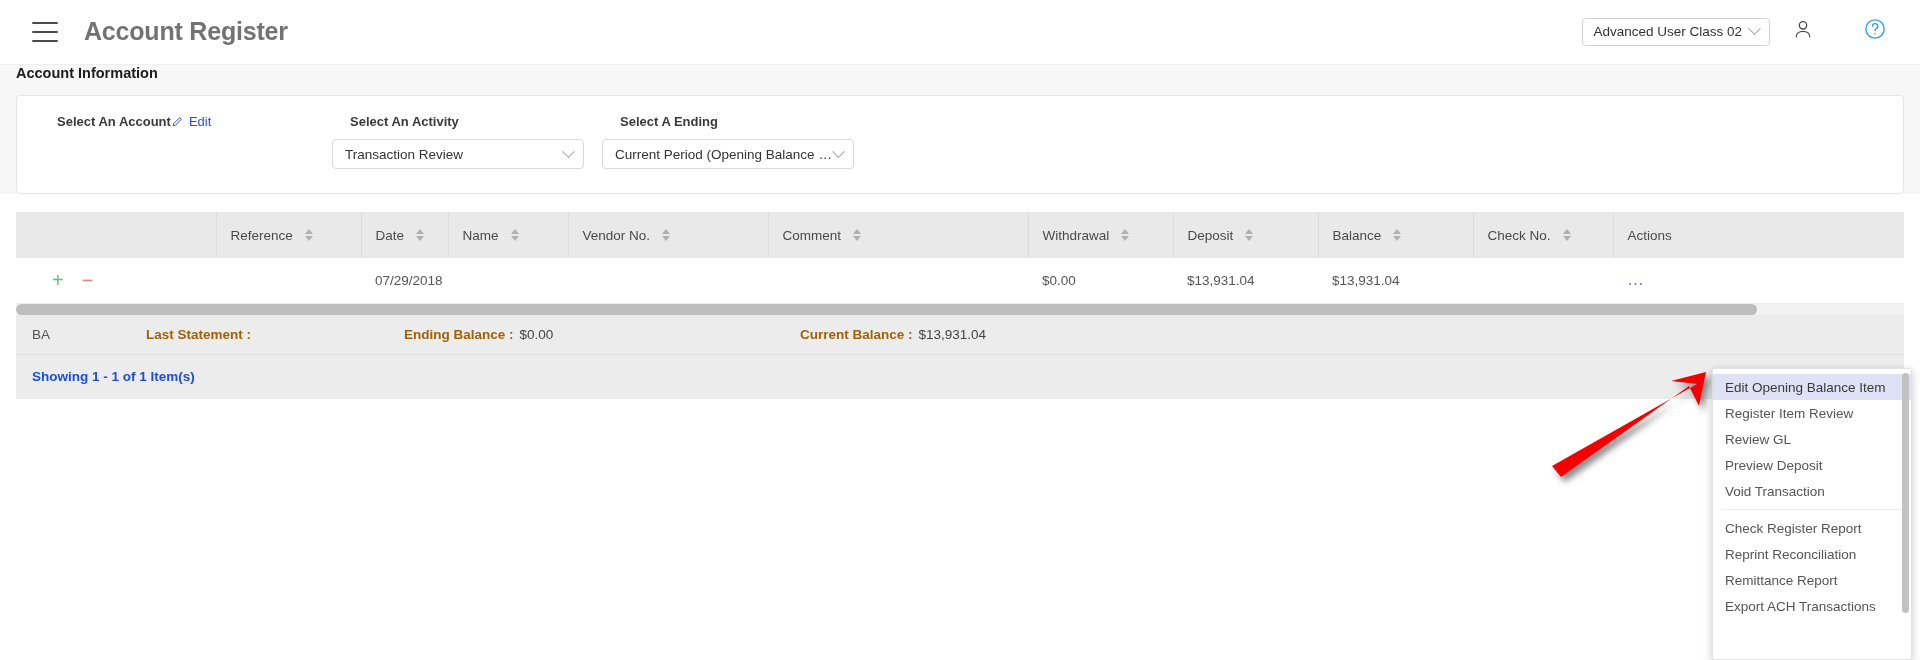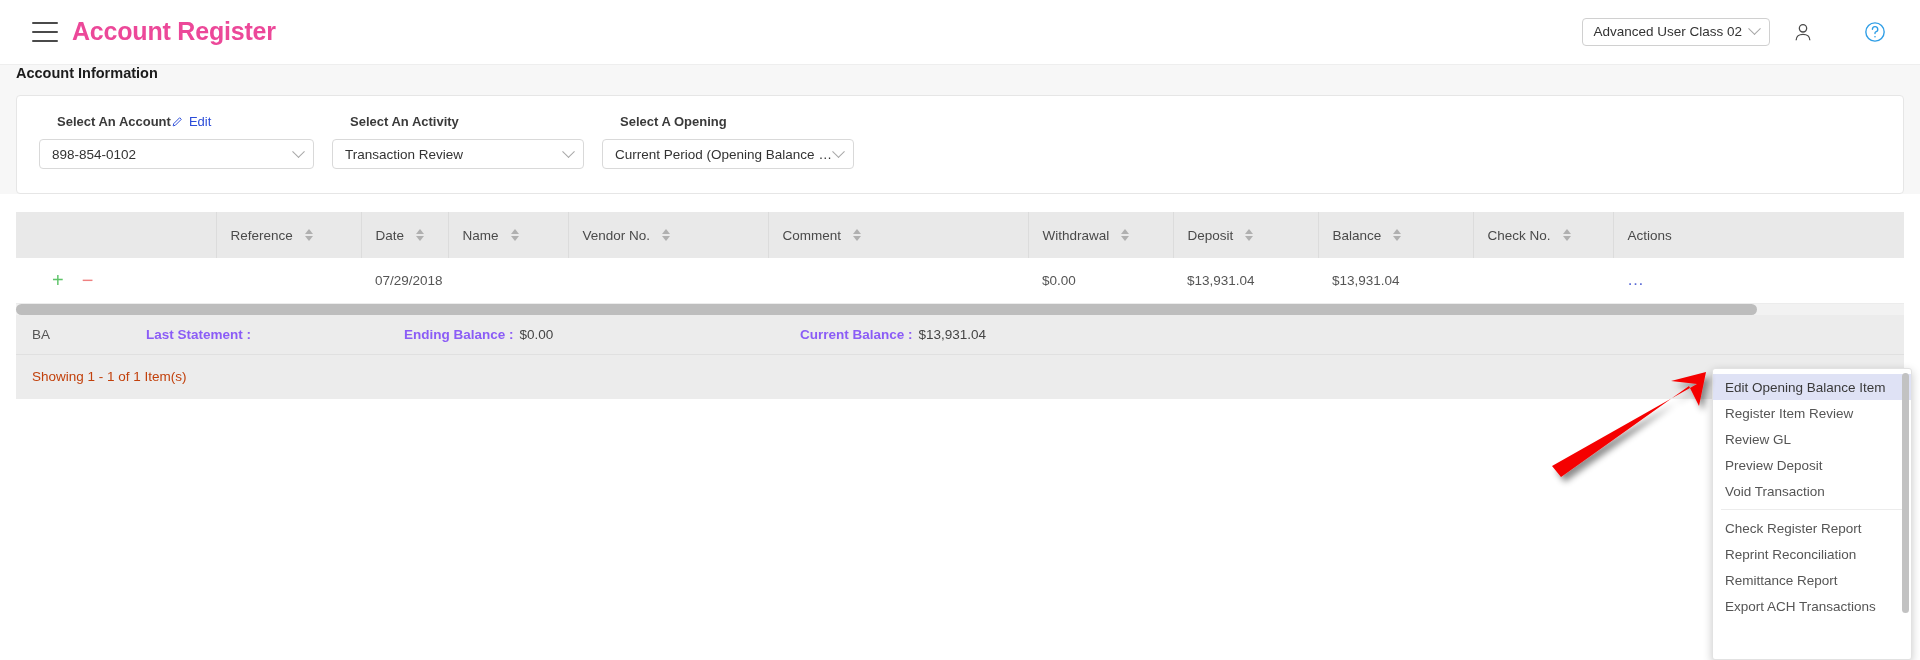--- a/index.html
+++ b/index.html
@@ -27,28 +27,28 @@
     cursor: pointer;
     margin-left: 8px;
   }
   .hamburger span {
     display: block; height: 2px; width: 100%;
     background: #4a4a4a; border-radius: 1px;
   }
   .page-title {
     font-size: 25px;
     font-weight: bold;
-    color: #ec4899;
-    margin-left: 14px;
+    color: #737373;
+    margin-left: 26px;
     letter-spacing: -0.2px;
   }
   .header-right {
     margin-left: auto;
     display: flex;
-    align-items: center;
+    align-items: flex-start;
     gap: 0px;
   }
   .user-class-select {
     border: 1px solid #d0d0d0;
     border-radius: 4px;
     height: 28px;
     padding: 0 10px;
     display: flex;
     align-items: center;
     gap: 8px;
@@ -187,36 +187,37 @@
   .summary-bar {
     background: #ececec;
     height: 40px;
     display: flex;
     align-items: center;
     font-size: 13.5px;
     color: #444;
     border-bottom: 1px solid #e0e0e0;
   }
   .summary-bar .cell { display: flex; align-items: center; gap: 6px; }
-  .summary-bar .lbl { font-weight: bold; color: #8b5cf6; }
+  .summary-bar .lbl { font-weight: bold; color: #a16207; }
   .summary-bar .ba  { width: 130px; padding-left: 16px; color:#555; }
   .summary-bar .ls  { width: 258px; }
   .summary-bar .eb  { width: 396px; }
   .summary-bar .cb  { }
 
   
   .footer-bar {
     background: #ececec;
     height: 44px;
     display: flex;
     align-items: center;
     padding: 0 16px;
     font-size: 13.5px;
-    color: #c2410c;
+    color: #1d4ed8;
     margin-bottom: 9px;
+    font-weight: bold;
   }
   .paging { margin-left: auto; display: flex; align-items: center; gap: 14px; padding-right: 160px;}
   .pg-chev {
     width: 9px; height: 9px;
     border-left: 1.6px solid #b5b5b5;
     border-bottom: 1.6px solid #b5b5b5;
     transform: rotate(45deg);
     cursor: pointer;
   }
 
@@ -304,39 +305,35 @@
     <div class="field-group acct">
       <div class="field-label-row">
         <span class="field-label">Select An Account</span>
         <span class="edit-link">
           <svg width="13" height="13" viewBox="0 0 24 24" fill="none" stroke="#2b4cd8" stroke-width="1.8">
             <path d="M4 20l4-1 11-11-3-3L5 16z"></path>
           </svg>
           <span>Edit</span>
         </span>
       </div>
-      <div class="select-box">
-        <span class="val">898-854-0102</span>
-        <span class="chev"></span>
-      </div>
     </div>
 
     <div class="field-group act">
       <div class="field-label-row">
         <span class="field-label">Select An Activity</span>
       </div>
       <div class="select-box">
         <span class="val">Transaction Review</span>
         <span class="chev"></span>
       </div>
     </div>
 
     <div class="field-group per">
       <div class="field-label-row">
-        <span class="field-label">Select A Opening</span>
+        <span class="field-label">Select A Ending</span>
       </div>
       <div class="select-box">
         <span class="val">Current Period (Opening Balance M...</span>
         <span class="chev"></span>
       </div>
     </div>
 
   </div>
 </div>
 

